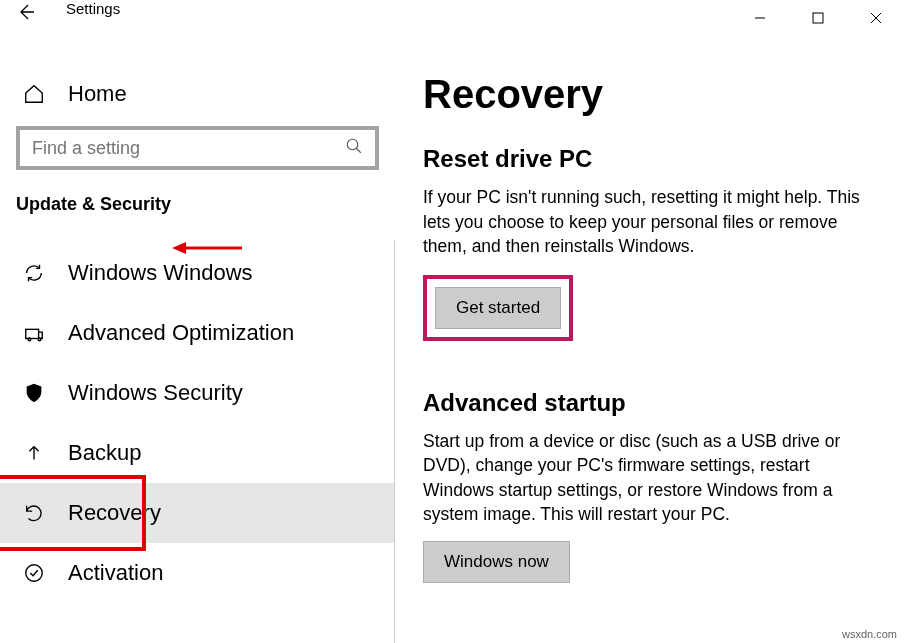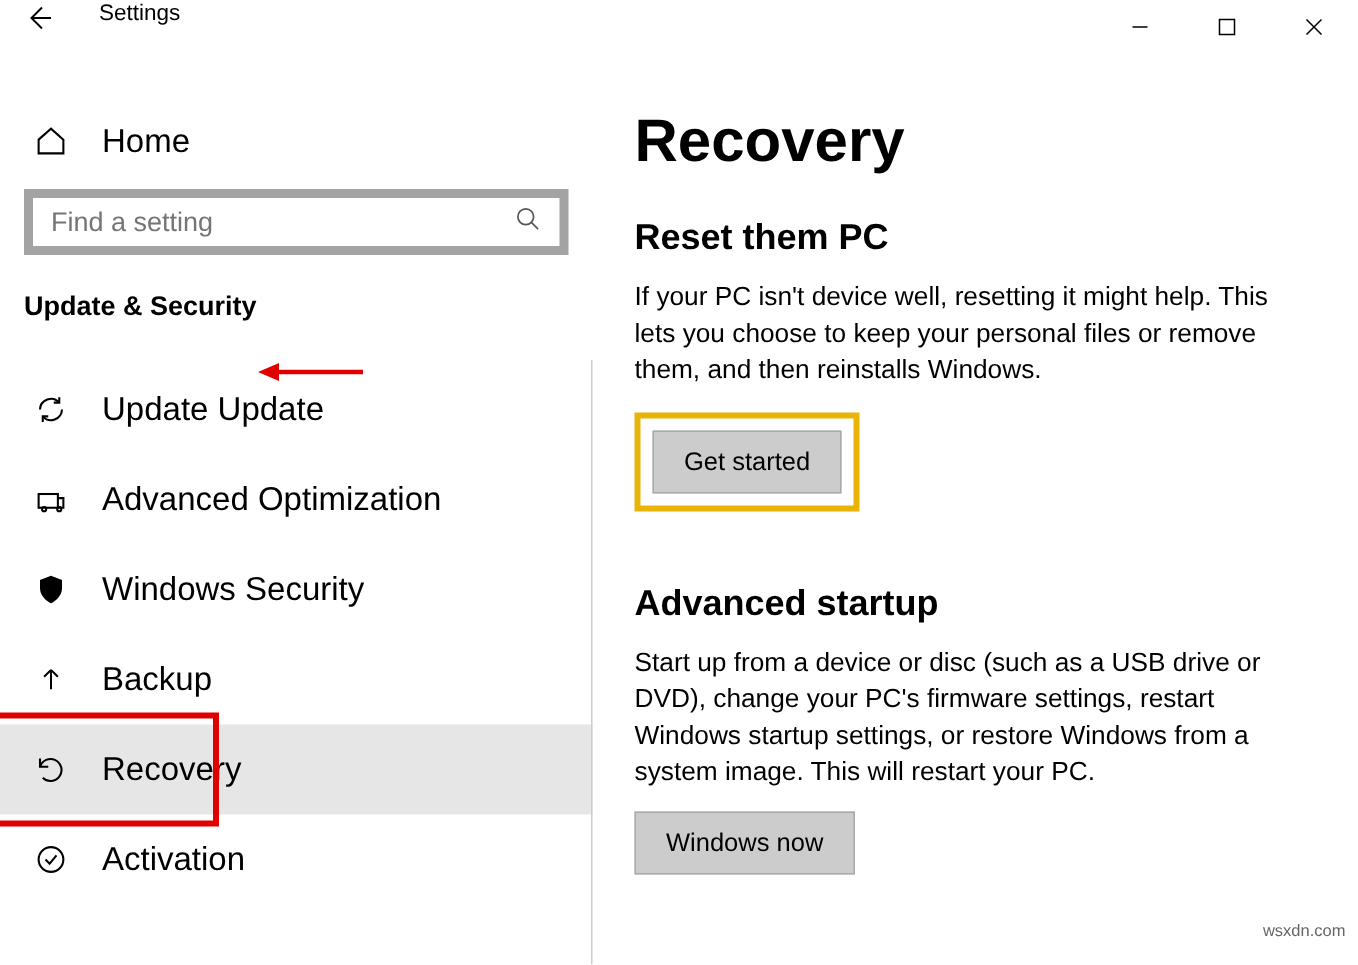--- a/index.html
+++ b/index.html
@@ -13,41 +13,41 @@
   .winbtn { width:58px; height:36px; display:flex; align-items:center; justify-content:center; cursor:pointer; }
   .winbtn svg { stroke:#000; stroke-width:1; fill:none; }
 
   .layout { display:flex; height: calc(100% - 40px); }
 
   
   .sidebar { width: 395px; padding: 28px 16px 0 16px; position:relative; }
   .nav-row { height: 52px; display:flex; align-items:center; padding-left: 4px; cursor:pointer; font-size:22px; }
   .nav-row .icon { width:28px; height:28px; display:flex; align-items:center; justify-content:center; margin-right:20px; }
   .nav-row.selected { background:#e6e6e6; }
-  .searchbox { margin: 6px 0 24px 0; height:44px; border:6px solid #a3a3a3; display:flex; align-items:center; padding:0 12px; }
+  .searchbox { margin: 6px 0 24px 0; height:44px; border:4px solid #a3a3a3; display:flex; align-items:center; padding:0 12px; }
   .searchbox input { flex:1; border:none; outline:none; font-size:18px; background:transparent; }
   .section-header { font-size:18px; font-weight:600; margin: 8px 0 28px 0; }
   .nav-list { margin-left:-16px; margin-right:-16px; }
   .nav-list .nav-row { padding-left:20px; height:60px; }
   .divider { position:absolute; right:0; top:200px; bottom:0; width:1px; background:#ccc; }
 
   
   .red-arrow { position:absolute; left:172px; top:200px; }
   .red-box-recovery { position:absolute; border:4px solid #e00000; left: -4px; width:150px; height:76px; pointer-events:none; }
 
   
   .content { flex:1; padding: 32px 28px 0 28px; position:relative; }
   .content h1 { font-size:40px; font-weight:600; margin-bottom: 28px; }
   .content h2 { font-size:24px; font-weight:600; margin-bottom: 12px; }
   .content p { font-size:17.5px; line-height:1.4; margin-bottom: 14px; }
   .btn { display:inline-block; background:#cccccc; border:1px solid #aaa; padding:10px 20px; font-size:17px; cursor:pointer; }
-  .btn-wrap { display:inline-block; border:4px solid #eab308; padding:8px; margin-top:2px; }
+  .btn-wrap { display:inline-block; border:4px solid #be185d; padding:8px; margin-top:2px; }
   .section { margin-bottom: 48px; }
 
-  .watermark { position:absolute; right:8px; bottom:16px; font-size:11px; color:#666; }
+  .watermark { position:absolute; right:8px; bottom:3px; font-size:11px; color:#666; }
 </style>
 </head>
 <body>
 
 <div class="titlebar">
   <div class="back">
     <svg width="18" height="18" viewBox="0 0 18 18">
         <path d="M11 2 L4 9 L11 16 M4 9 H17" stroke="#000" stroke-width="1.3" fill="none"></path>
       </svg>
   </div>
@@ -103,21 +103,21 @@
 
     <div class="nav-list">
 
       <div class="nav-row">
         <span class="icon">
           <svg width="22" height="22" viewBox="0 0 24 24" fill="none" stroke="#000" stroke-width="1.5">
               <path d="M4 12a8 8 0 0 1 14-5M20 12a8 8 0 0 1-14 5"></path>
               <path d="M18 3v4h-4M6 21v-4h4"></path>
             </svg>
         </span>
-        <span>Update Update</span>
+        <span>Windows Windows</span>
       </div>
 
       <div class="nav-row">
         <span class="icon">
           <svg width="22" height="22" viewBox="0 0 24 24" fill="none" stroke="#000" stroke-width="1.5">
               <rect x="3" y="8" width="14" height="10"></rect>
               <path d="M17 11h4v7h-4"></path>
               <circle cx="7" cy="19" r="1.5"></circle>
               <circle cx="18" cy="19" r="1.5"></circle>
             </svg>
@@ -165,22 +165,22 @@
       </div>
 
     </div>
     <div class="divider"></div>
   </div>
 
   <div class="content">
     <h1>Recovery</h1>
 
     <div class="section">
-      <h2>Reset them PC</h2>
-      <p>If your PC isn't device well, resetting it might help. This lets you choose to keep your personal files or remove them, and then reinstalls Windows.</p>
+      <h2>Reset drive PC</h2>
+      <p>If your PC isn't running such, resetting it might help. This lets you choose to keep your personal files or remove them, and then reinstalls Windows.</p>
       <span class="btn-wrap">
         <span class="btn">Get started</span>
       </span>
     </div>
 
     <div class="section">
       <h2>Advanced startup</h2>
       <p>Start up from a device or disc (such as a USB drive or DVD), change your PC's firmware settings, restart Windows startup settings, or restore Windows from a system image. This will restart your PC.</p>
       <span class="btn">Windows now</span>
     </div>

